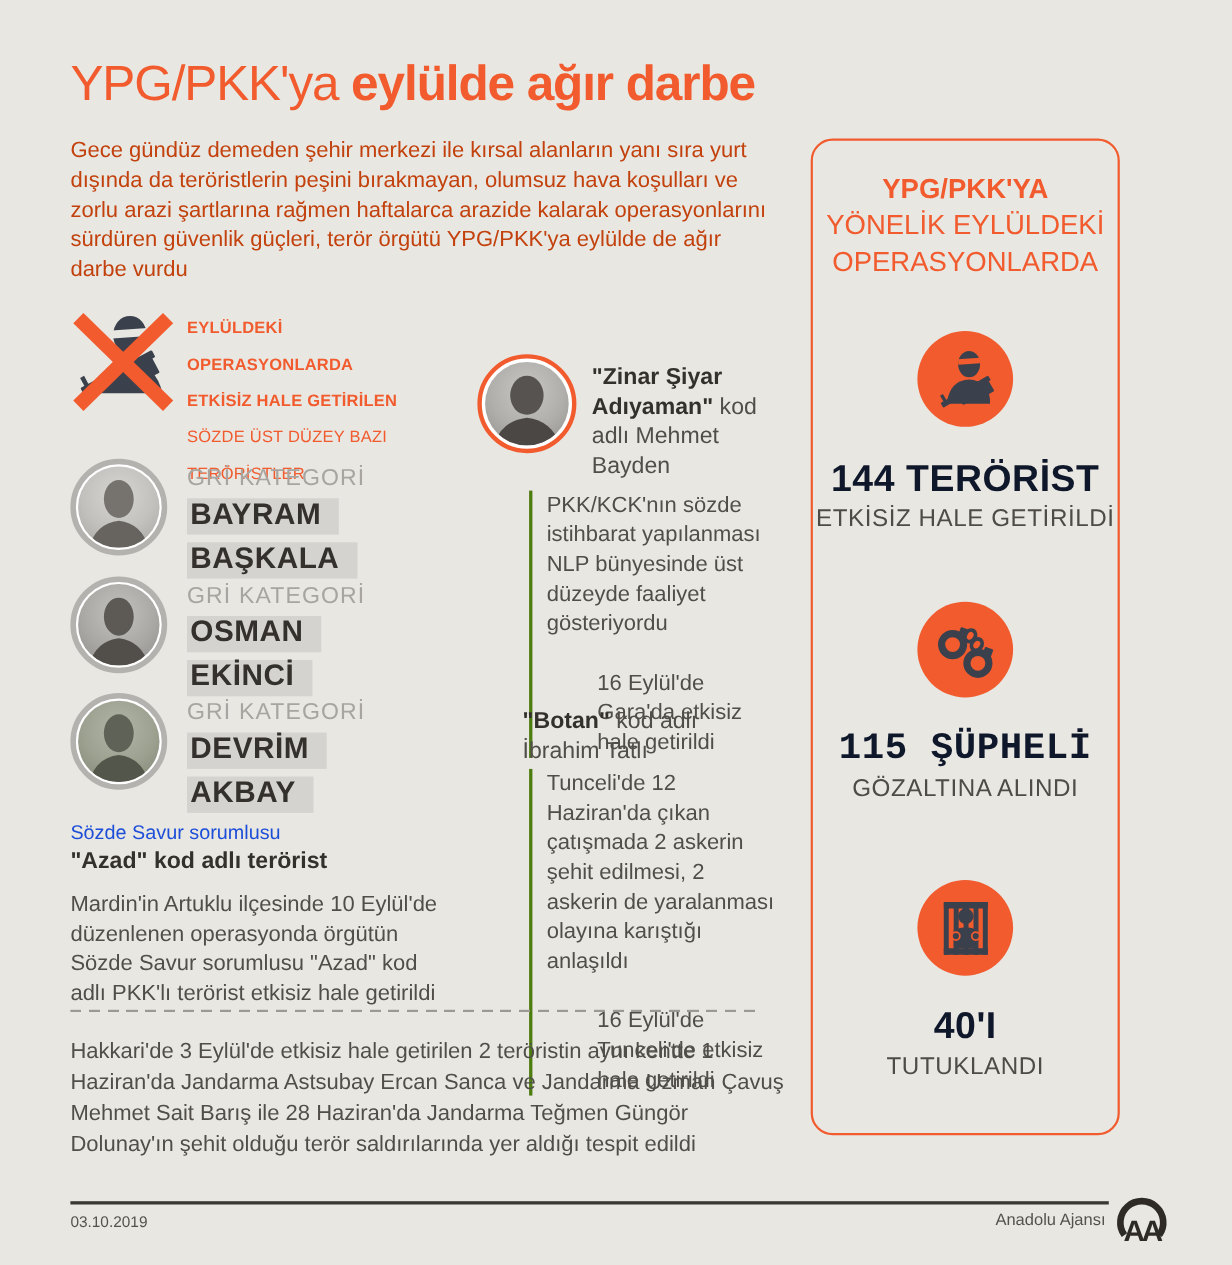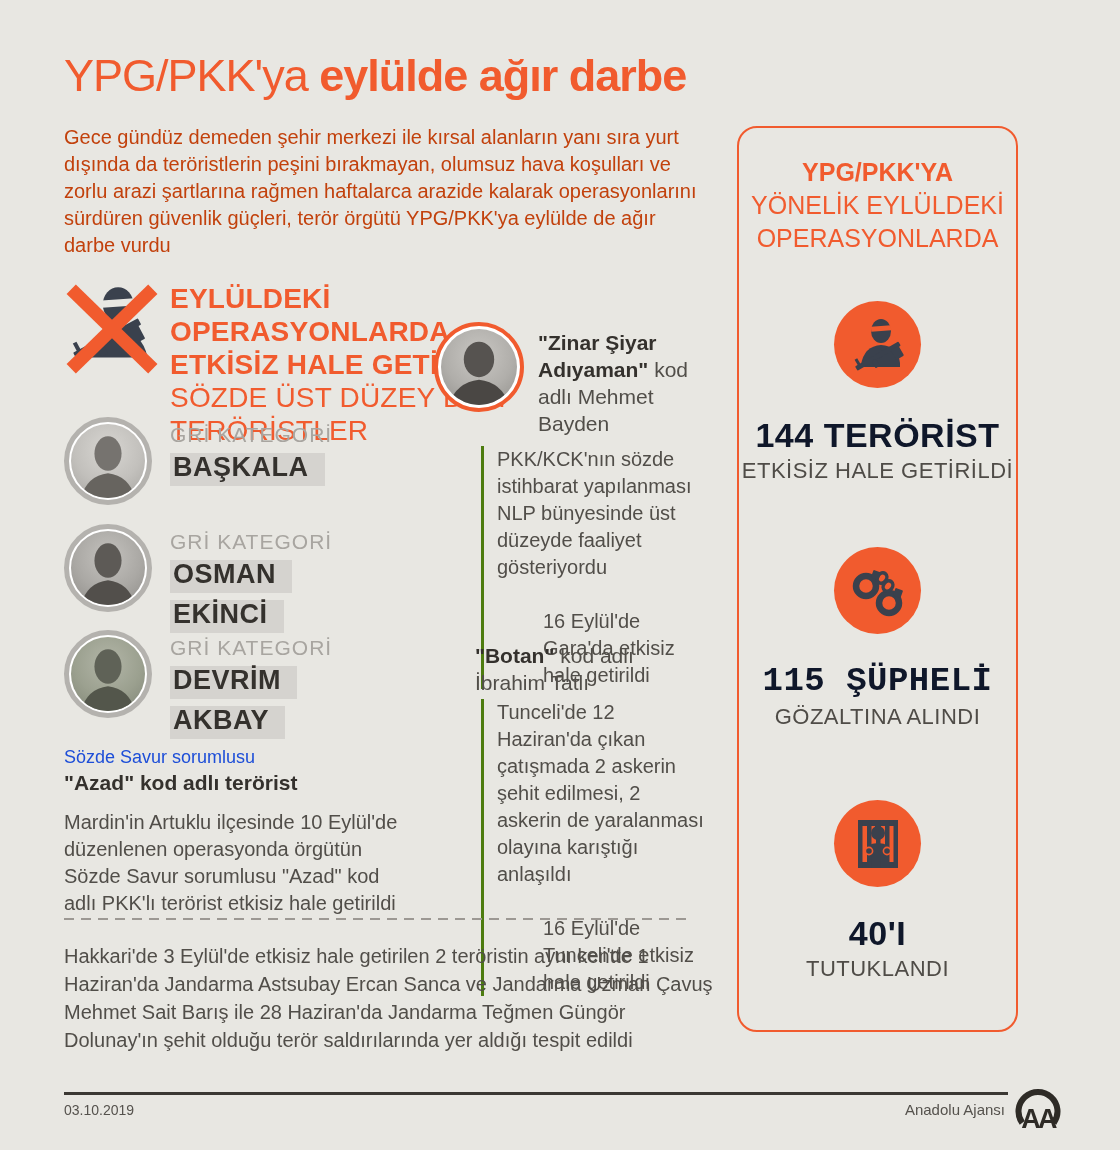--- a/index.html
+++ b/index.html
@@ -8,21 +8,21 @@
 
   
   .title{position:absolute; left:64px; top:50px; font-size:45px; letter-spacing:-1px; color:#f15b2e; white-space:nowrap;}
   .title .light{font-weight:400;}
   .title .bold{font-weight:700;}
   .intro{position:absolute; left:64px; top:124px; width:640px; font-size:20px; line-height:27px; color:#c2410c;}
 
   
   .no-terror{position:absolute; left:60px; top:278px; width:102px; height:102px;}
   .left-heading{position:absolute; left:170px; top:282px;}
-  .left-heading div{font-size:28px; line-height:33px; color:#f15b2e; white-space:nowrap; letter-spacing:0.2px;}
+  .left-heading div{font-size:15px; line-height:33px; color:#f15b2e; white-space:nowrap; letter-spacing:0.2px;}
   .left-heading .hb{font-weight:700;}
   .left-heading .hl{font-weight:400;}
 
   
   .profile{position:absolute; left:64px;}
   .photo-ring{border-radius:50%; background:#fff; overflow:hidden; box-sizing:border-box; display:flex; align-items:center; justify-content:center;}
   .ring-gray{border:5px solid #b4b2ae; width:88px; height:88px; padding:2px;}
   .ring-orange{border:4px solid #f15b2e; width:90px; height:90px; padding:3px;}
   .photo-inner{width:100%; height:100%; border-radius:50%; overflow:hidden; position:relative;}
   .photo-inner svg{width:100%; height:100%; display:block;}
@@ -119,20 +119,21 @@
     <div class="photo-ring ring-gray">
       <div class="photo-inner p1">
         <svg viewBox="0 0 60 60">
             <ellipse cx="30" cy="24" rx="11" ry="14" fill="#76736f"></ellipse>
             <path d="M8,60 Q13,42 30,40 Q47,42 52,60 Z" fill="#67645f"></path>
           </svg>
       </div>
     </div>
     <div class="prof-text">
       <div class="cat">GRİ KATEGORİ</div>
+      <div class="name-line"><span>BAYRAM</span></div>
       <div class="name-line"><span>BAŞKALA</span></div>
     </div>
   </div>
 
   <div class="profile" style="top:524px;">
     <div class="photo-ring ring-gray">
       <div class="photo-inner p2">
         <svg viewBox="0 0 60 60">
             <ellipse cx="30" cy="24" rx="11" ry="14" fill="#5d5a56"></ellipse>
             <path d="M8,60 Q13,42 30,40 Q47,42 52,60 Z" fill="#524f4b"></path>

